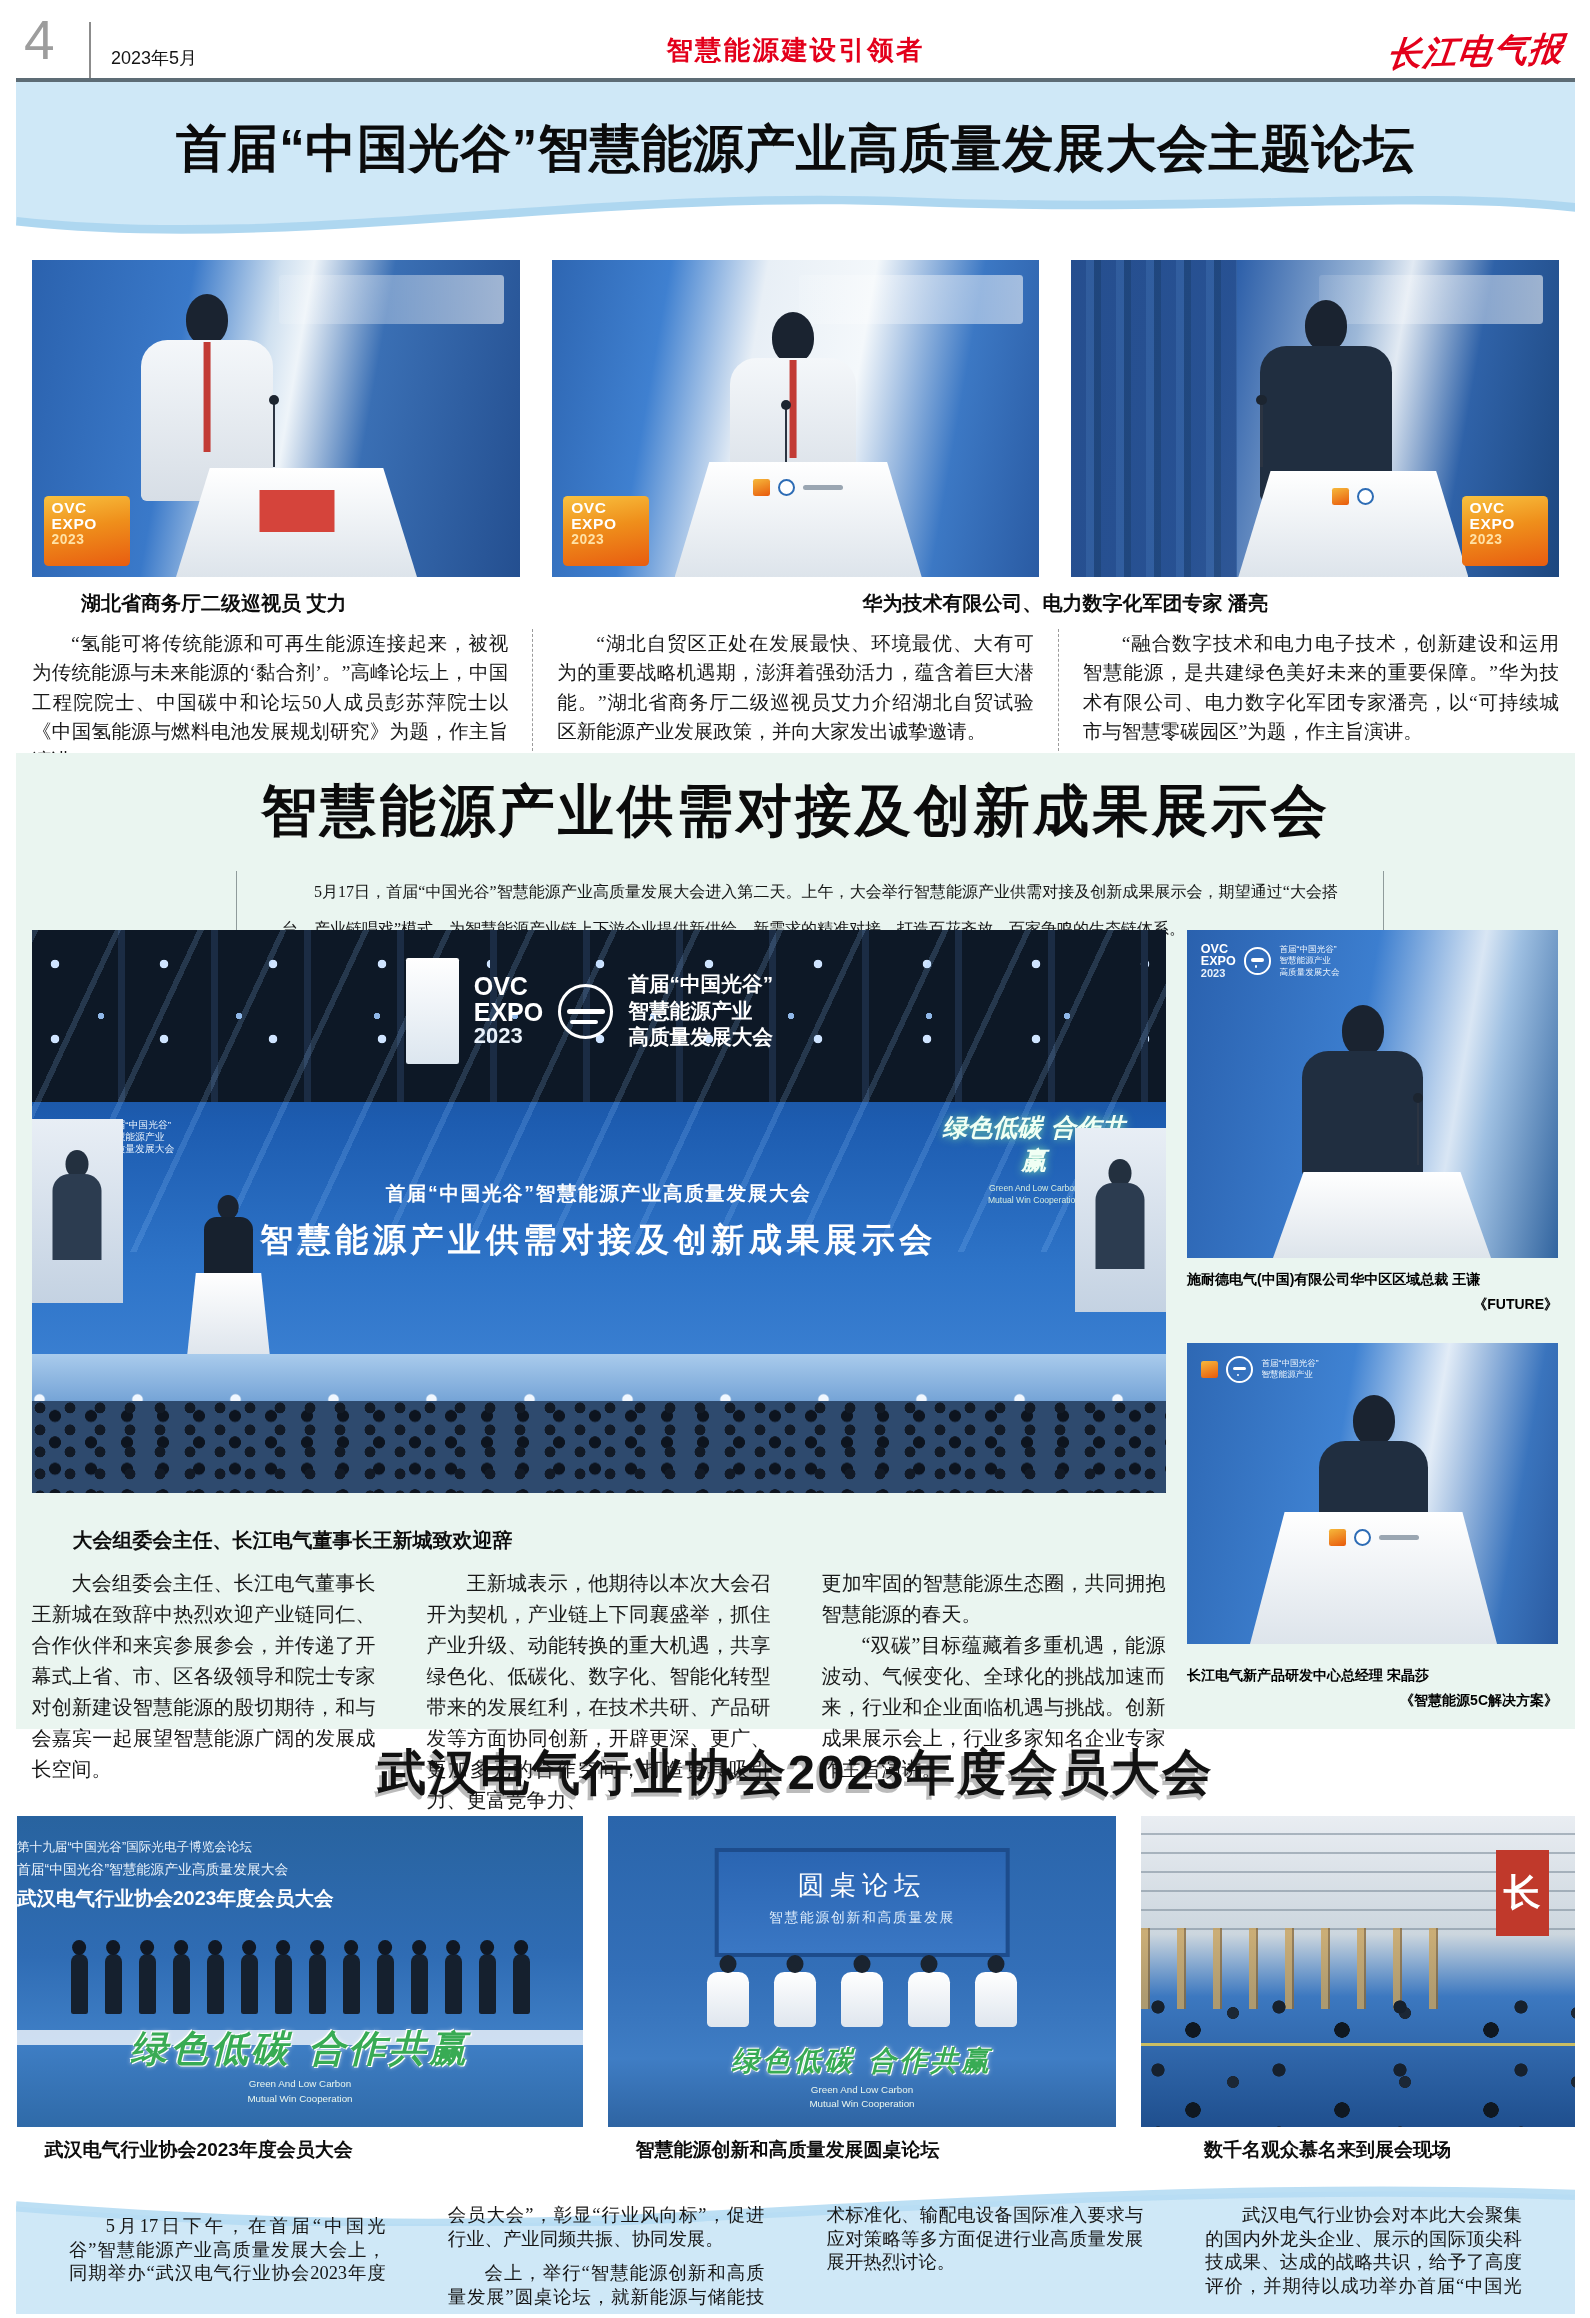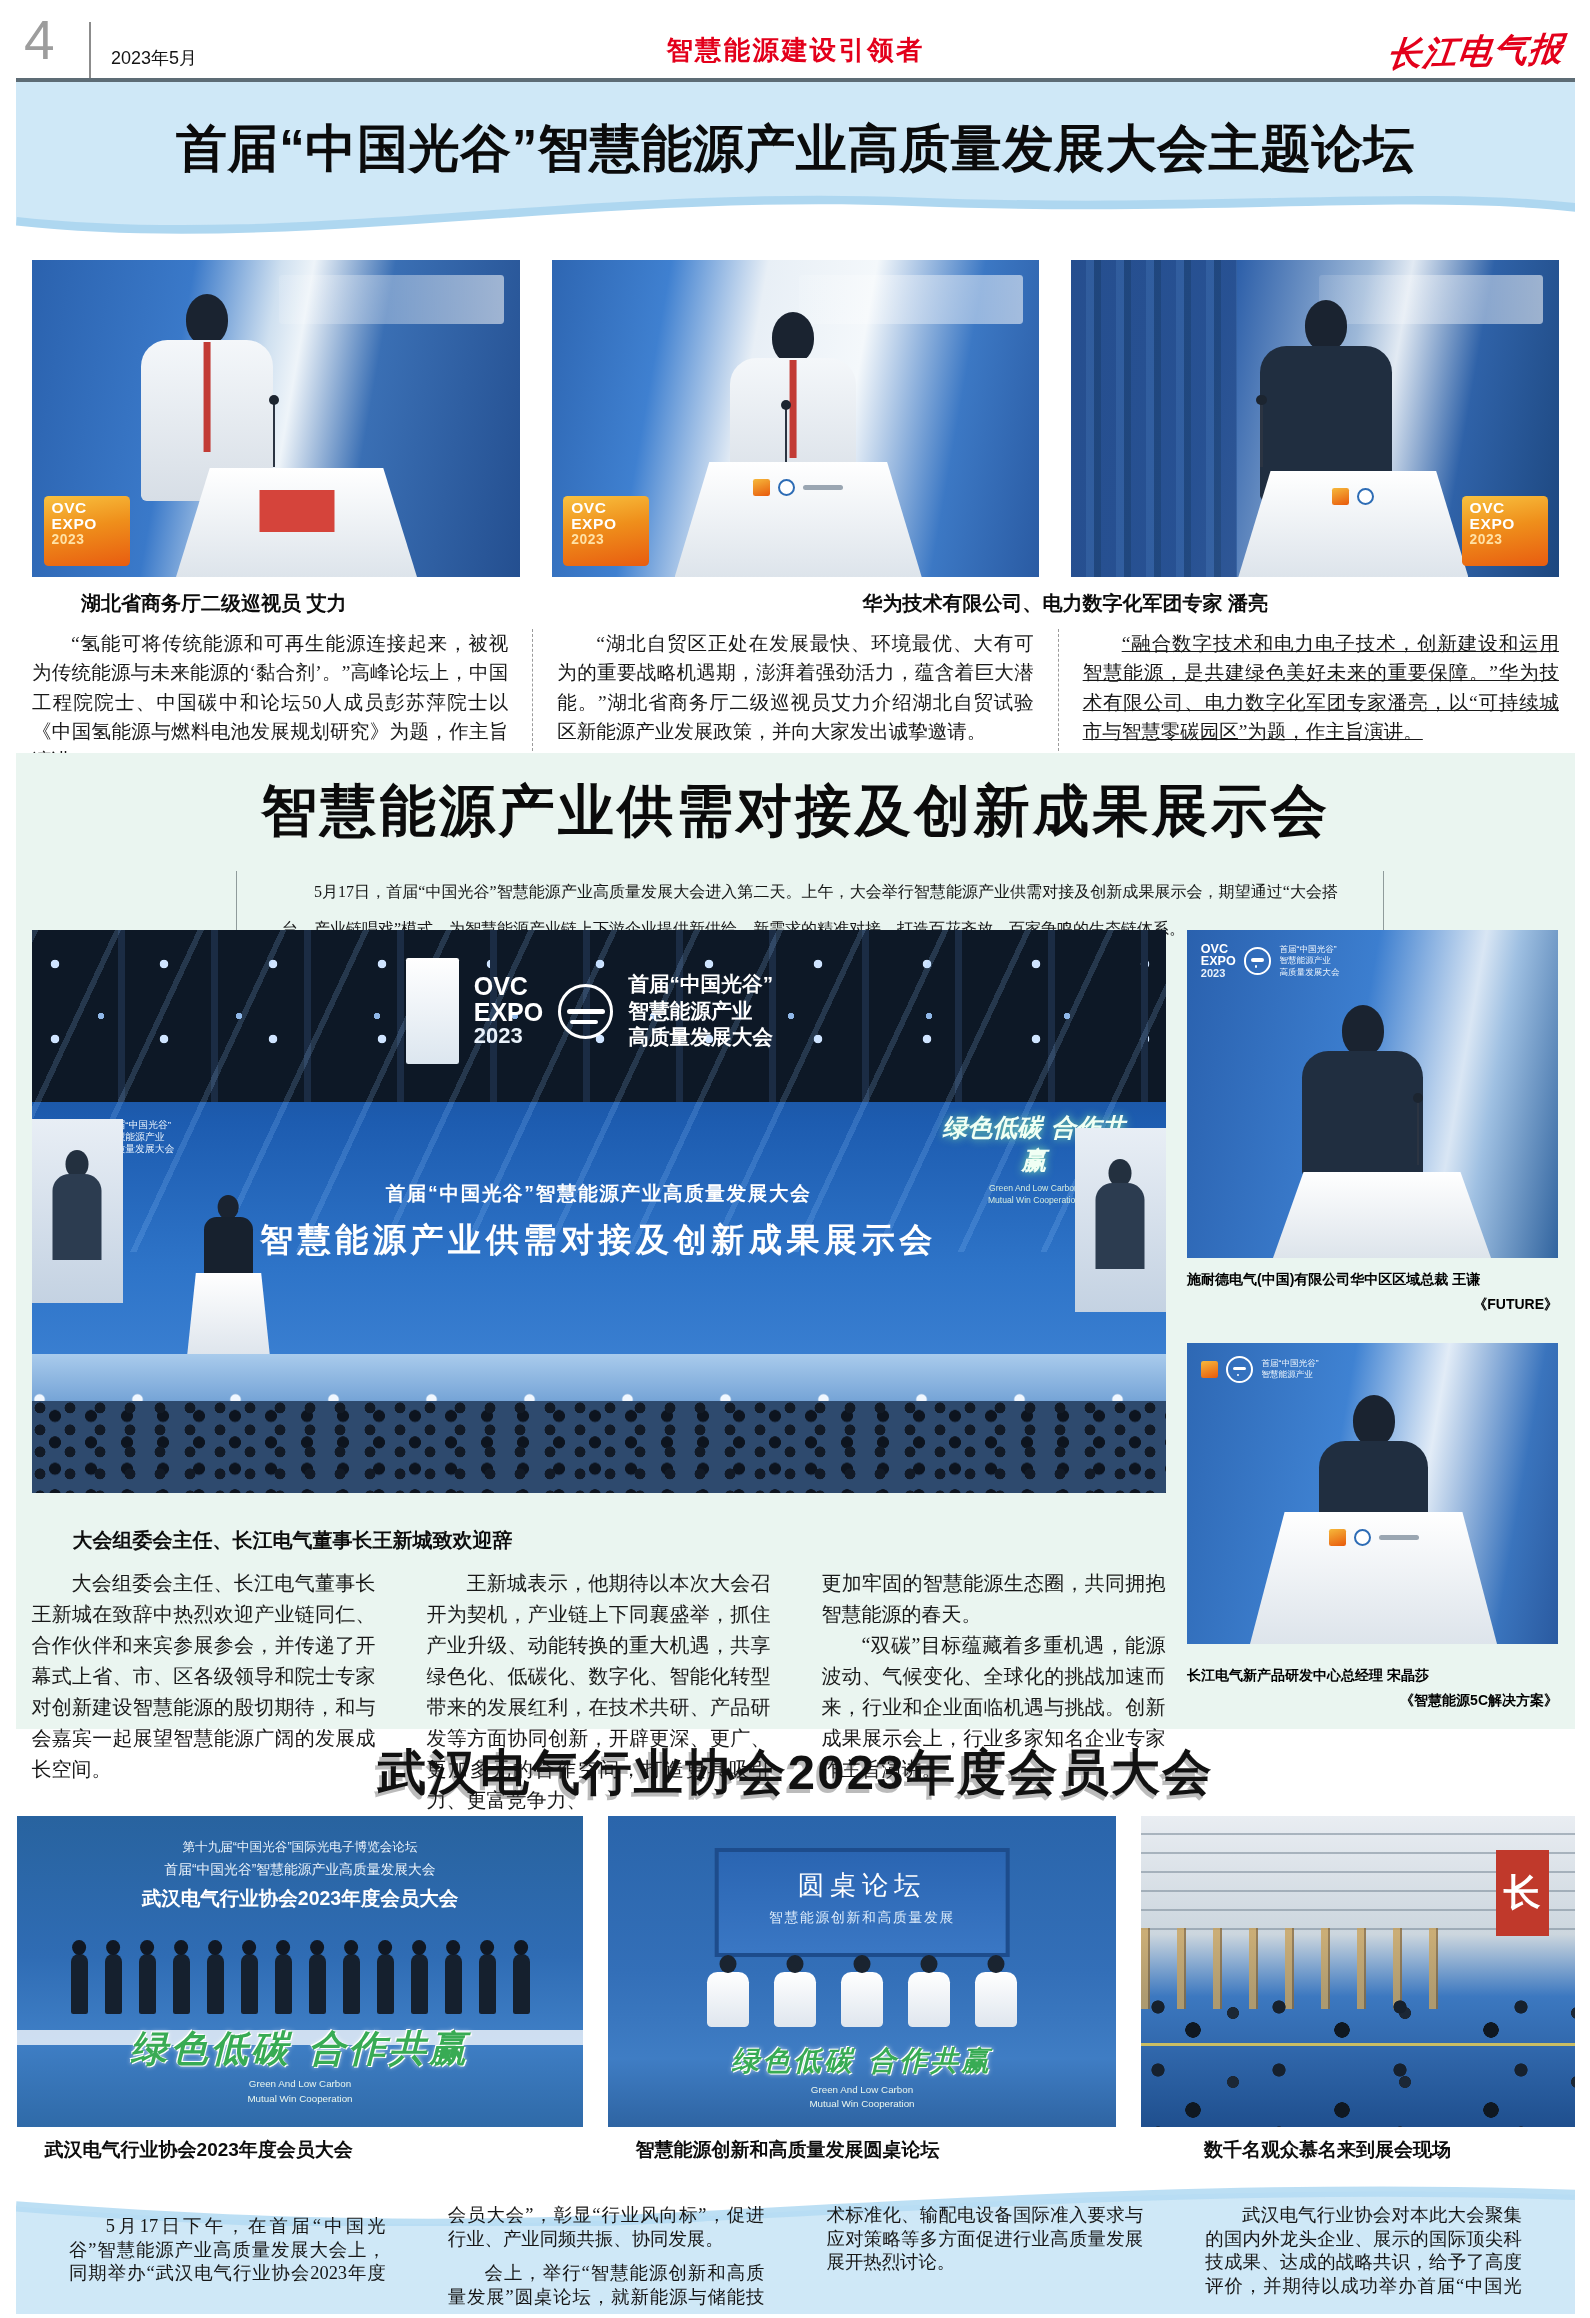--- a/index.html
+++ b/index.html
@@ -59,21 +59,21 @@
   .ovc-chip span{display:block;font-size:15.5px;letter-spacing:0.6px;}
   .ovc-chip .yr{color:#ffe2a6;font-size:13.8px;}
   .chip-bl{left:11.5px;bottom:11.5px;} .chip-br{right:11.5px;bottom:11.5px;}
 
   
   .caps1{position:absolute;left:32px;right:32px;top:590px;display:flex;gap:36px;}
   .caps1 .cap{flex:1;padding-left:49px;font-family:"Liberation Sans",sans-serif;font-weight:bold;
               font-size:20px;color:#0d0d0d;}
   .body1{position:absolute;left:32px;right:32px;top:629px;height:122px;display:flex;}
   .body1 .col{flex:1;padding:0 24px;}
-  .body1 .col:first-child{padding-left:0;} .body1 .col:last-child{padding-right:0;text-decoration:underline;}
+  .body1 .col:first-child{padding-left:0;} .body1 .col:last-child{padding-right:0;}
   .vdash{width:0;border-left:1.7px dashed #9a9a9a;}
   .body1 p,.cols2 p{margin:0;font-size:19.5px;line-height:1.5;text-align:justify;color:#181818;}
   .indent{text-indent:2em;}
 
   
   .band2{position:absolute;left:16px;right:16px;top:753px;height:976px;background:#eaf5f0;}
   .band2 h2{margin:0;padding-top:20.7px;text-align:center;font-family:"Liberation Sans",sans-serif;
             font-weight:900;font-size:56px;color:#0b0b0b;letter-spacing:3.4px;}
   .intro-wrap{position:absolute;left:220px;top:118px;width:1148px;}
   .intro{margin:0;border-left:1.7px solid #8f9b9b;border-right:1.7px solid #8f9b9b;padding:3.4px 45px;
@@ -152,21 +152,21 @@
   .cols2 p{font-size:20px;line-height:1.55;}
 
   
   .h3row{position:absolute;left:0;right:0;top:1740px;text-align:center;font-family:"Liberation Sans",sans-serif;
          font-weight:900;font-size:49px;color:#111;letter-spacing:2.3px;text-shadow:-2.9px 4px 0 rgba(60,60,60,.35);}
   .photos3{position:absolute;left:17px;top:1816px;height:311px;display:flex;gap:25px;}
   .p3{position:relative;overflow:hidden;}
   .p3a{width:566px;background:linear-gradient(180deg,#28639f 0%,#2f6cb4 45%,#3f7fc6 72%,#2f6aa8 100%);}
   .p3b{width:508px;background:linear-gradient(180deg,#2a65ab 0%,#336fb8 50%,#3f7dc4 78%,#2e64a2 100%);}
   .p3c{width:434px;background:linear-gradient(180deg,#e9edf2 0%,#ccd6de 38%,#3c78c0 58%,#1f4f8e 100%);}
-  .bannerlines{position:absolute;left:0;right:0;top:20.7px;text-align:center;color:#eaf2fb;
+  .bannerlines{position:absolute;left:0;right:0;top:20.7px;text-align:left;color:#eaf2fb;
         font-family:"Liberation Sans",sans-serif;line-height:1.7;}
   .bannerlines .b1{font-size:12.6px;} .bannerlines .b2{font-size:13.8px;} .bannerlines .b3{font-size:19.5px;font-weight:bold;color:#ffffff;}
   .crowdrow{position:absolute;left:6%;right:6%;top:138px;display:flex;gap:17px;justify-content:center;}
   .figx{width:17px;height:60px;border-radius:8px 8px 2.3px 2.3px;background:#15202e;position:relative;}
   .figx::before{content:"";position:absolute;top:-13.8px;left:50%;transform:translateX(-50%);
         width:13.8px;height:15px;border-radius:50%;background:#101824;}
   .stagefront{position:absolute;left:0;right:0;top:214px;height:15px;background:rgba(255,255,255,.75);}
   .slogan-big{position:absolute;left:0;right:0;bottom:20.7px;text-align:center;}
   .slogan-big .cn{font-family:"DejaVu Serif",serif;font-style:italic;font-weight:900;font-size:37px;color:#38ab54;
         text-shadow:1.1px 1.1px 0 #ffffff,-1.1px -1.1px 0 #ffffff,0 0 5.7px rgba(255,255,255,.9);letter-spacing:3.4px;}

